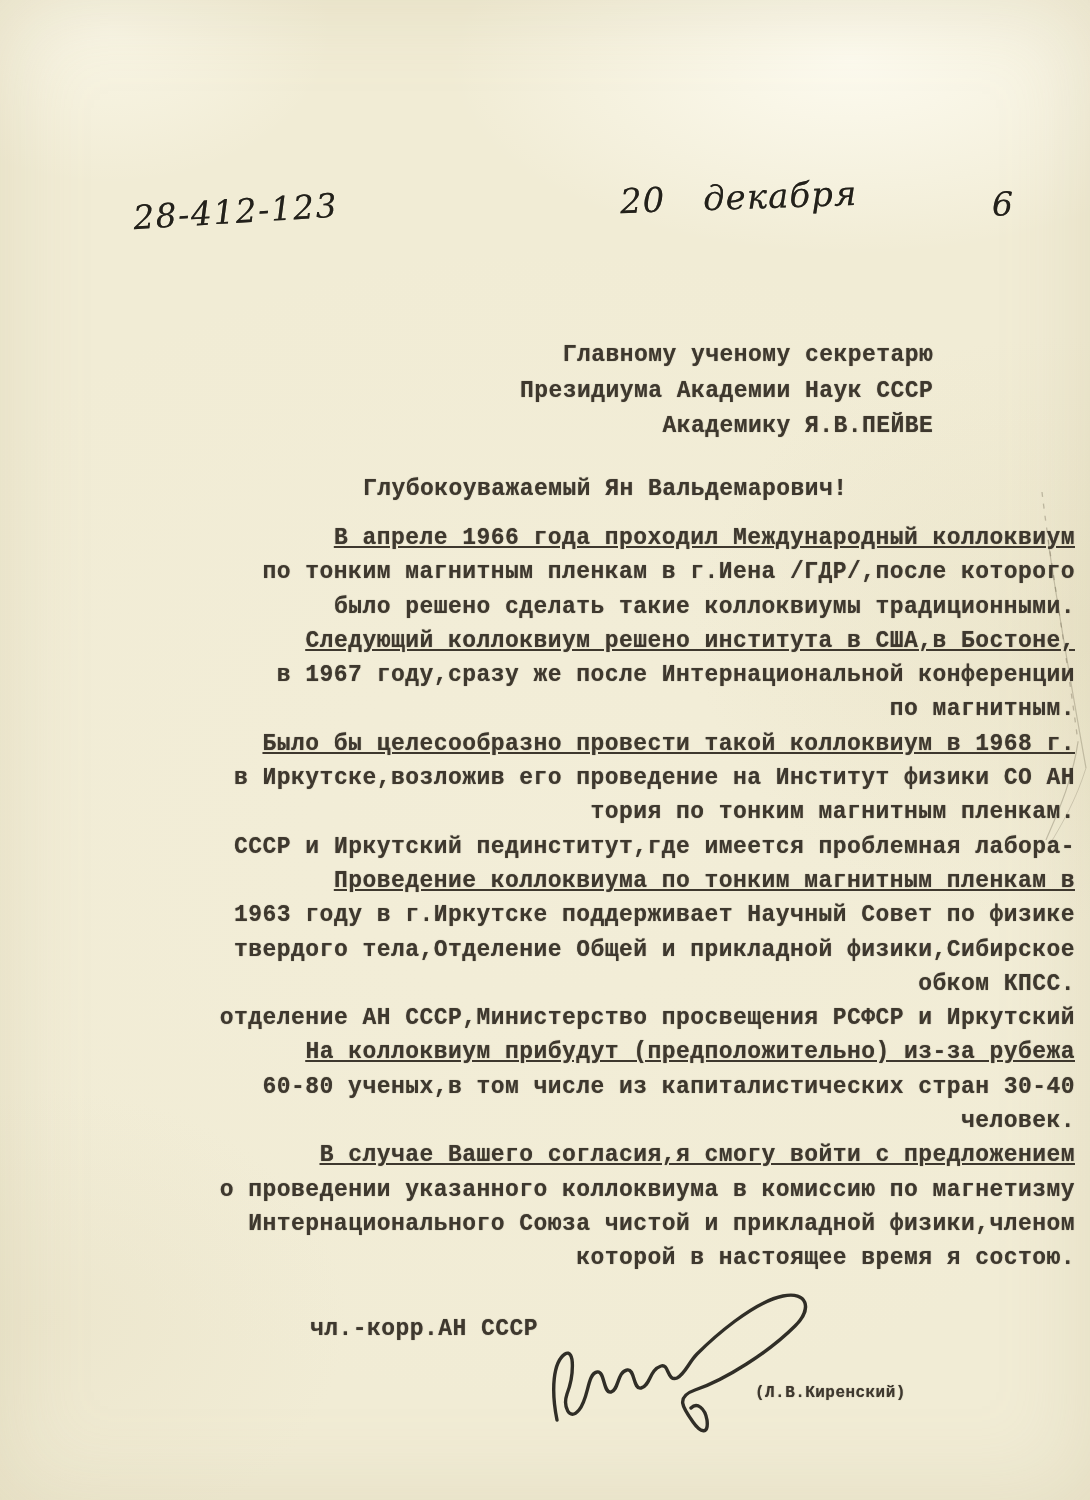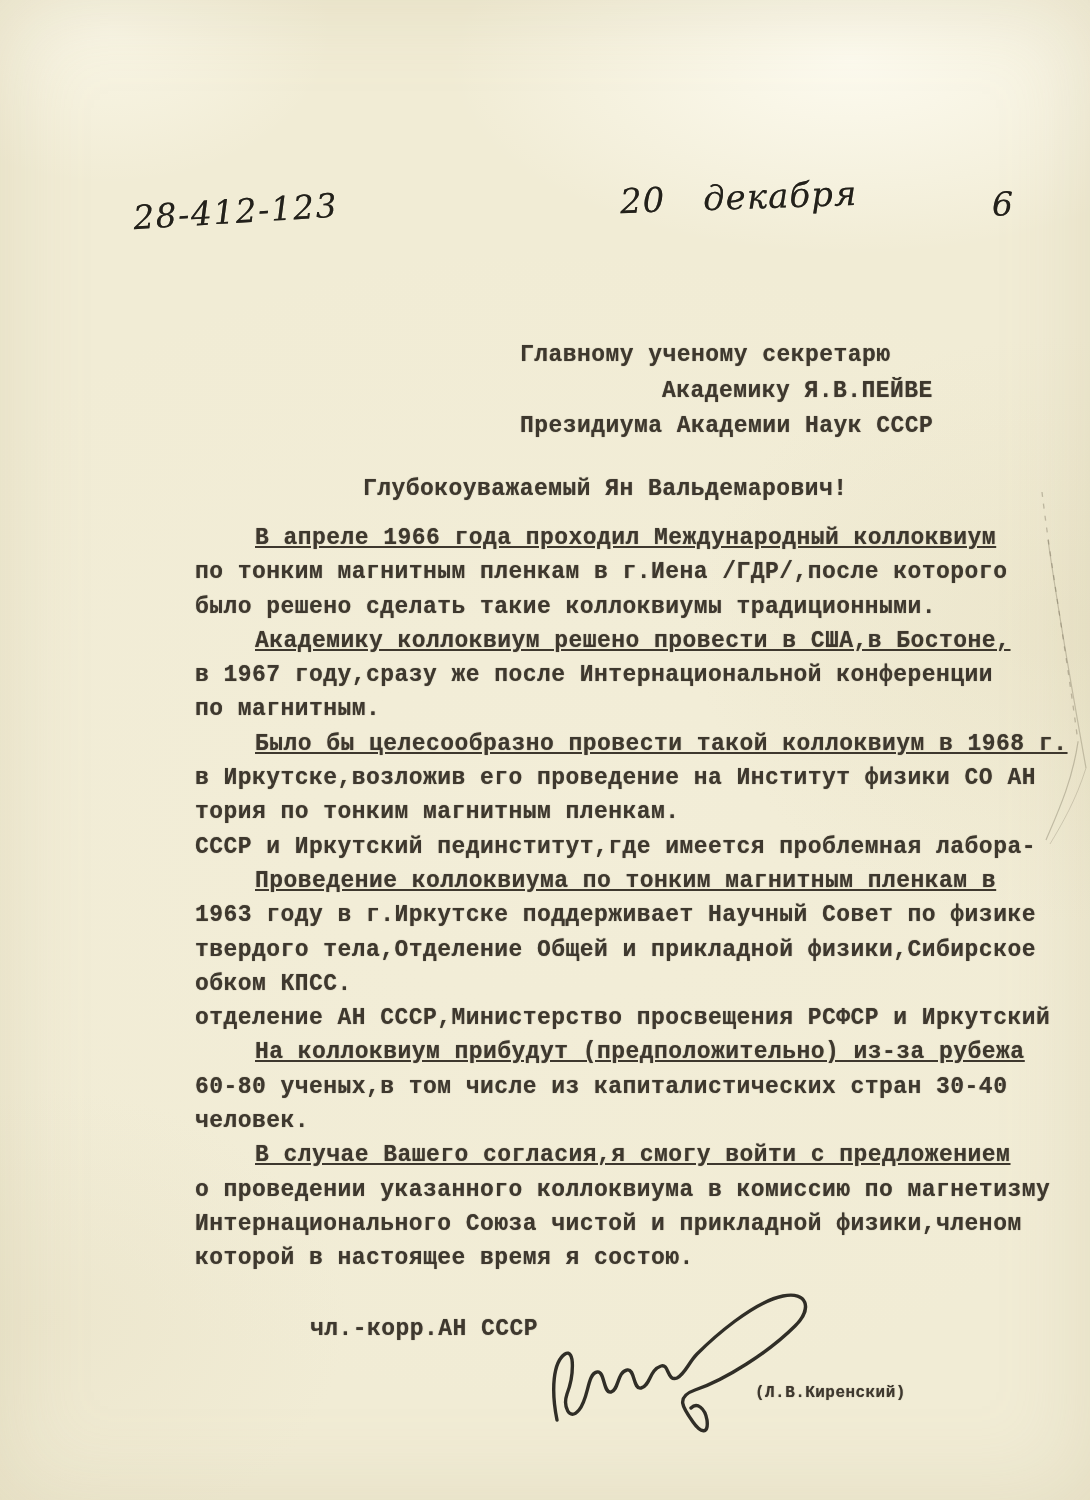--- a/index.html
+++ b/index.html
@@ -18,21 +18,21 @@
     box-shadow: inset 0 0 90px rgba(178,163,118,0.22);
     font-family:"Liberation Mono", monospace;
   }
   .typed{
     font-family:"Liberation Mono", monospace;
     font-weight:700;
     color:#3e382e;
     text-shadow:0 0 1px rgba(62,56,46,0.65);
     letter-spacing:0.45px;
   }
-  .line{white-space:nowrap;}
+  .line{white-space:nowrap;text-align:right;}
   .letter-body{position:absolute;left:195px;top:521px;width:880px;font-size:23px;line-height:34.3px;}
   .letter-body .indent{padding-left:60px;text-decoration:underline;}
   .recipient{position:absolute;left:520px;top:338px;font-size:23px;line-height:35.5px;}
   .recipient .indent3{margin-left:142px;}
   .salutation{position:absolute;left:363px;top:476px;font-size:23px;}
   .sig-titles{position:absolute;left:310px;top:1312px;font-size:23px;line-height:34.5px;}
   .sig-name{position:absolute;left:755px;top:1348px;font-size:16px;margin-top:36px;}
   .hw{
     position:absolute;
     font-family:"DejaVu Serif", serif;
@@ -57,34 +57,34 @@
     <path d="M1078,742 C1072,782 1058,812 1046,840" fill="none" stroke="rgba(90,82,62,0.3)" stroke-width="1.2"></path>
     <path d="M1086,768 C1076,800 1062,824 1050,844" fill="none" stroke="rgba(90,82,62,0.22)" stroke-width="1"></path>
   </svg>
 
   <div class="hw hw-ref">28-412-123</div>
   <div class="hw hw-date">20 декабря</div>
   <div class="hw hw-page">6</div>
 
   <div class="recipient typed">
     <div class="line">Главному ученому секретарю</div>
+    <div class="line">Президиума Академии Наук СССР</div>
     <div class="line indent3">Академику Я.В.ПЕЙВЕ</div>
-    <div class="line">Президиума Академии Наук СССР</div>
   </div>
 
   <div class="salutation typed line">Глубокоуважаемый Ян Вальдемарович!</div>
 
   <div class="letter-body typed">
     <div>
       <div class="line indent">В апреле 1966 года проходил Международный коллоквиум</div>
       <div class="line">по тонким магнитным пленкам в г.Иена /ГДР/,после которого</div>
       <div class="line">было решено сделать такие коллоквиумы традиционными.</div>
     </div>
     <div>
-      <div class="line indent">Академику коллоквиум решено провести в США,в Бостоне,</div>
+      <div class="line indent">Следующий коллоквиум решено института в США,в Бостоне,</div>
       <div class="line">в 1967 году,сразу же после Интернациональной конференции</div>
       <div class="line">по магнитным.</div>
     </div>
     <div>
       <div class="line indent">Было бы целесообразно провести такой коллоквиум в 1968 г.</div>
       <div class="line">в Иркутске,возложив его проведение на Институт физики СО АН</div>
       <div class="line">тория по тонким магнитным пленкам.</div>
       <div class="line">СССР и Иркутский пединститут,где имеется проблемная лабора-</div>
     </div>
     <div>

